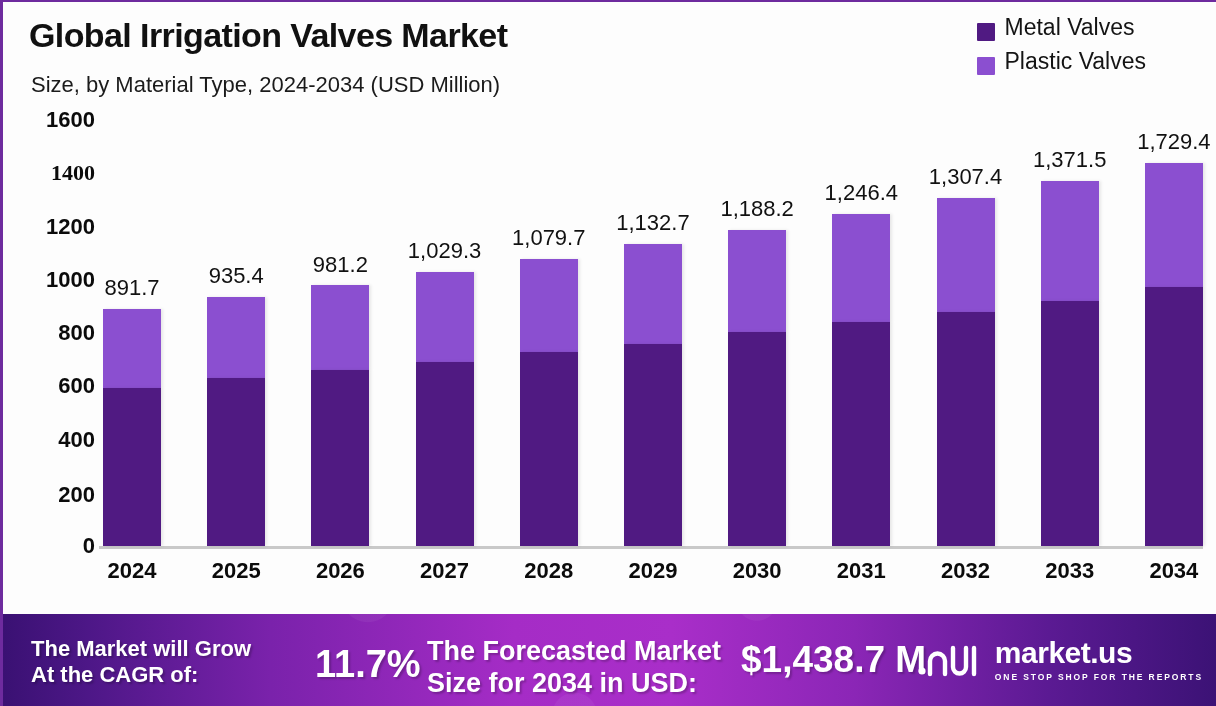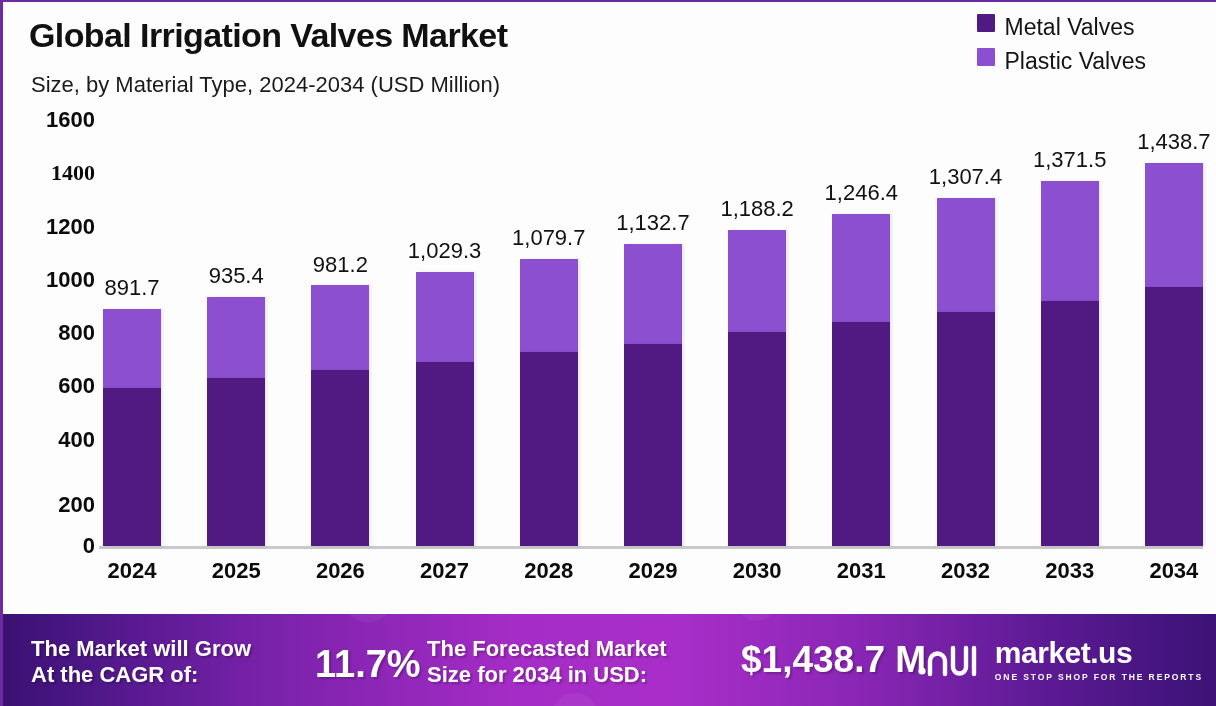--- a/index.html
+++ b/index.html
@@ -28,21 +28,21 @@
   .subtitle{
     position:absolute;left:28px;top:70px;
     font-size:22px;color:#1b1b1b;white-space:nowrap;
   }
 
   
   .legend{
     position:absolute;right:70px;top:12px;
     display:flex;flex-direction:column;gap:7px;
   }
-  .legend-row{display:flex;align-items:flex-start;gap:10px;}
+  .legend-row{display:flex;align-items:flex-end;gap:10px;}
   .legend-swatch{width:18px;height:18px;display:block;border-radius:1px;}
   .legend-label{font-size:23px;color:#141414;white-space:nowrap;}
 
   
   .plot{
     position:absolute;left:0;top:0;width:1216px;height:612px;
   }
   .y-axis{
     position:absolute;left:18px;top:118px;width:74px;height:436px;
   }
@@ -105,21 +105,21 @@
       radial-gradient(circle at 62% -15%, rgba(255,255,255,0.05) 0 20px, transparent 21px);
     pointer-events:none;
   }
   .f-text{
     color:#ffffff;font-weight:bold;line-height:1.18;
     text-shadow:2px 2px 2px rgba(0,0,0,0.22);
     white-space:pre-line;
   }
   .f-cagr-label{position:absolute;left:28px;top:22px;font-size:22px;}
   .f-cagr-value{position:absolute;left:312px;top:28px;font-size:38px;}
-  .f-fc-label{position:absolute;left:424px;top:22px;font-size:22px;}
+  .f-fc-label{position:absolute;left:424px;top:22px;font-size:27px;}
   .f-fc-value{position:absolute;left:738px;top:24px;font-size:37px;}
 
   .brand{
     position:absolute;right:16px;top:50%;transform:translateY(-50%);
     display:flex;align-items:center;gap:12px;
   }
   .brand-mark{display:block;}
   .brand-text{display:flex;flex-direction:column;align-items:flex-start;}
   .brand-name{
     color:#ffffff;font-size:30px;font-weight:bold;letter-spacing:-0.5px;
@@ -145,21 +145,21 @@
     </div>
     <div class="legend-row">
       <span class="legend-swatch" style="background:#8B4FD0"></span>
       <span class="legend-label">Plastic Valves</span>
     </div>
   </div>
 
   <div class="plot">
     <div class="y-axis" id="y-axis">
         <div class="y-tick" style="top: 426px;">0</div>
-        <div class="y-tick" style="top: 385px;">200</div>
+        <div class="y-tick" style="top: 375px;">200</div>
         <div class="y-tick" style="top: 319.5px;">400</div>
         <div class="y-tick" style="top: 266.25px;">600</div>
         <div class="y-tick" style="top: 213px;">800</div>
         <div class="y-tick" style="top: 159.75px;">1000</div>
         <div class="y-tick" style="top: 106.5px;">1200</div>
         <div class="y-tick" style="top: 53.25px; font-family: Liberation Serif, serif;">1400</div>
         <div class="y-tick" style="top: 0px;">1600</div>
       </div>
     <div class="axis-line"></div>
     <div class="bars" id="bars">
@@ -207,21 +207,21 @@
           <div class="bar-total" style="bottom: 356.095px;">1,307.4</div>
           <div class="seg seg-plastic" style="height: 113.795px; background: rgb(139, 79, 208);"></div>
           <div class="seg seg-metal" style="height: 234.3px; background: rgb(80, 26, 130);"></div>
         </div>
         <div class="bar-col">
           <div class="bar-total" style="bottom: 373.162px;">1,371.5</div>
           <div class="seg seg-plastic" style="height: 119.679px; background: rgb(139, 79, 208);"></div>
           <div class="seg seg-metal" style="height: 245.482px; background: rgb(80, 26, 130);"></div>
         </div>
         <div class="bar-col">
-          <div class="bar-total" style="bottom: 391.054px;">1,438.7</div>
+          <div class="bar-total" style="bottom: 391.054px;">1,729.4</div>
           <div class="seg seg-plastic" style="height: 124.259px; background: rgb(139, 79, 208);"></div>
           <div class="seg seg-metal" style="height: 258.795px; background: rgb(80, 26, 130);"></div>
         </div>
       </div>
     <div class="x-axis" id="x-axis">
         <div class="x-tick">2024</div>
         <div class="x-tick">2025</div>
         <div class="x-tick">2026</div>
         <div class="x-tick">2027</div>
         <div class="x-tick">2028</div>

